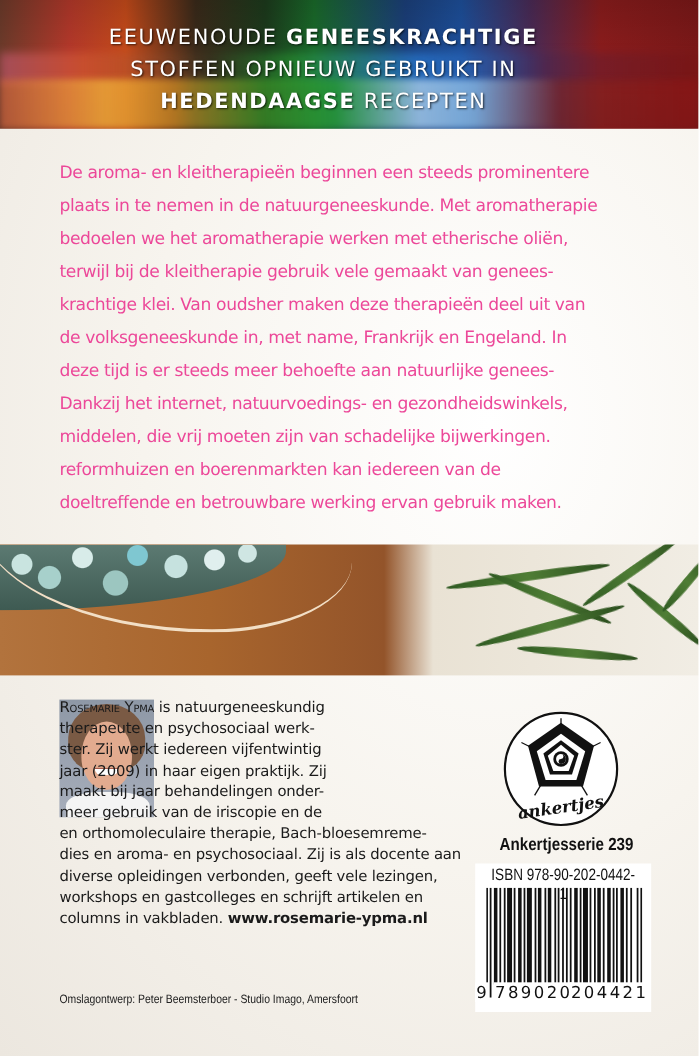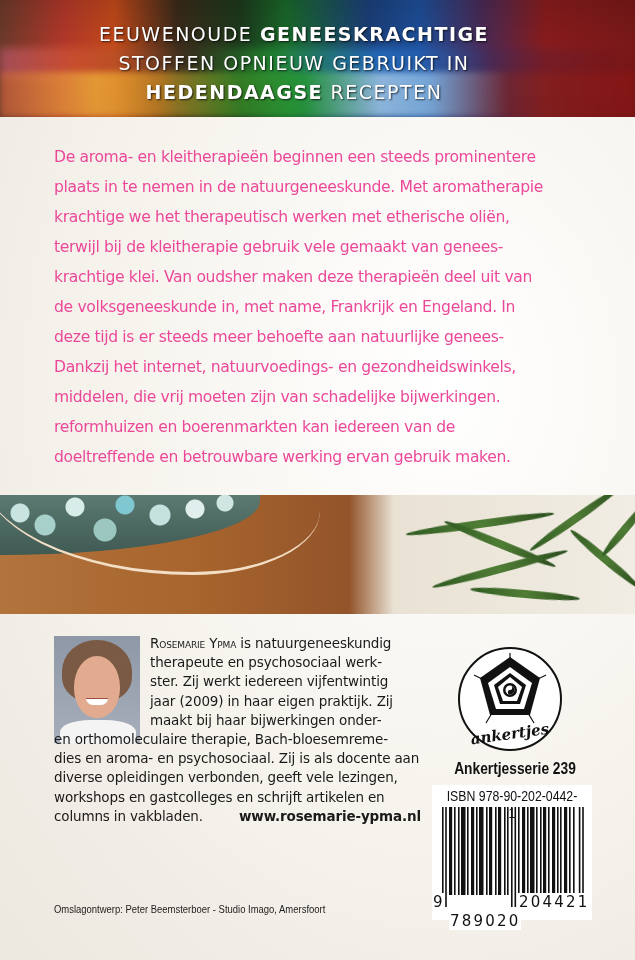--- a/index.html
+++ b/index.html
@@ -108,23 +108,23 @@
       position: absolute; left: 6px; top: 84px; width: 76px; height: 30px;
       border-radius: 40% 40% 0 0; background: #f4f4f4;
     }
     .author-bio {
       position: absolute; left: 54px; top: 634px; width: 370px;
       font-family: "DejaVu Sans", sans-serif;
       font-size: 13.5px; line-height: 19.2px; letter-spacing: -0.15px;
       color: #1a1a1a;
     }
     .author-bio .row { display: block; white-space: nowrap; }
-    .author-bio .indent { padding-left: 96px; }
+    .author-bio .indent { }
     .smallcaps { font-variant: small-caps; }
-    .author-bio .web { font-weight: bold; margin-left: 32px; }
+    .author-bio .web { font-weight: bold; }
     
     .logo {
       position: absolute; left: 456px; top: 645px; width: 108px; height: 108px;
     }
     .series {
       position: absolute; left: 430px; top: 760px; width: 170px;
       text-align: center;
       font-family: "Liberation Sans", sans-serif;
       font-weight: bold; font-size: 16px;
       color: #111;
@@ -166,21 +166,21 @@
   <div class="banner-title">
     <div><span>EEUWENOUDE </span><b>GENEESKRACHTIGE</b></div>
     <div><span>STOFFEN OPNIEUW GEBRUIKT IN</span></div>
     <div><b>HEDENDAAGSE</b><span> RECEPTEN</span></div>
   </div>
 </div>
 
 <div class="intro">
   <span>De aroma- en kleitherapieën beginnen een steeds prominentere</span>
   <span>plaats in te nemen in de natuurgeneeskunde. Met aromatherapie</span>
-  <span>krachtige we het therapeutisch werken met etherische oliën,</span>
+  <span>bedoelen we het aromatherapie werken met etherische oliën,</span>
   <span>terwijl bij de kleitherapie gebruik vele gemaakt van genees-</span>
   <span>krachtige klei. Van oudsher maken deze therapieën deel uit van</span>
   <span>de volksgeneeskunde in, met name, Frankrijk en Engeland. In</span>
   <span>deze tijd is er steeds meer behoefte aan natuurlijke genees-</span>
   <span>Dankzij het internet, natuurvoedings- en gezondheidswinkels,</span>
   <span>middelen, die vrij moeten zijn van schadelijke bijwerkingen.</span>
   <span>reformhuizen en boerenmarkten kan iedereen van de</span>
   <span>doeltreffende en betrouwbare werking ervan gebruik maken.</span>
 </div>
 
@@ -201,21 +201,22 @@
   <div class="face"></div>
   <div class="smile"></div>
   <div class="shirt"></div>
 </div>
 
 <div class="author-bio">
   <span class="row indent"><span class="smallcaps">Rosemarie Ypma</span><span> is natuurgeneeskundig</span></span>
   <span class="row indent">therapeute en psychosociaal werk-</span>
   <span class="row indent">ster. Zij werkt iedereen vijfentwintig</span>
   <span class="row indent">jaar (2009) in haar eigen praktijk. Zij</span>
-  <span class="row indent">maakt bij haar bijwerkingen onder-</span>
+  <span class="row indent">maakt bij jaar behandelingen onder-</span>
+  <span class="row indent">meer gebruik van de iriscopie en de</span>
   <span class="row">en orthomoleculaire therapie, Bach-bloesemreme-</span>
   <span class="row">dies en aroma- en psychosociaal. Zij is als docente aan</span>
   <span class="row">diverse opleidingen verbonden, geeft vele lezingen,</span>
   <span class="row">workshops en gastcolleges en schrijft artikelen en</span>
   <span class="row"><span>columns in vakbladen. </span><span class="web">www.rosemarie-ypma.nl</span></span>
 </div>
 
 <svg class="logo" viewBox="0 0 108 108">
   <circle cx="54" cy="54" r="51" fill="#ffffff" stroke="#111" stroke-width="2"></circle>
 
@@ -271,18 +272,18 @@
       <rect x="118" y="0" width="1.6" height="88"></rect>
         <rect x="122" y="0" width="3.2" height="88"></rect>
       <rect x="127" y="0" width="1.6" height="88"></rect>
         <rect x="131" y="0" width="1.6" height="88"></rect>
       <rect x="136.8" y="0" width="1.6" height="100"></rect>
         <rect x="140.2" y="0" width="1.6" height="100"></rect>
     </g>
   </svg>
   <div class="ean-digits">
     <span style="left:0px;">9</span>
-    <span style="left:17px; letter-spacing:2.2px;margin-top:19px;">789020</span>
+    <span style="left:17px; letter-spacing:2.2px;">789020</span>
     <span style="left:86px; letter-spacing:2.2px;">204421</span>
   </div>
 </div>
 
 <div class="credit">Omslagontwerp: Peter Beemsterboer - Studio Imago, Amersfoort</div>
 
 </body></html>

